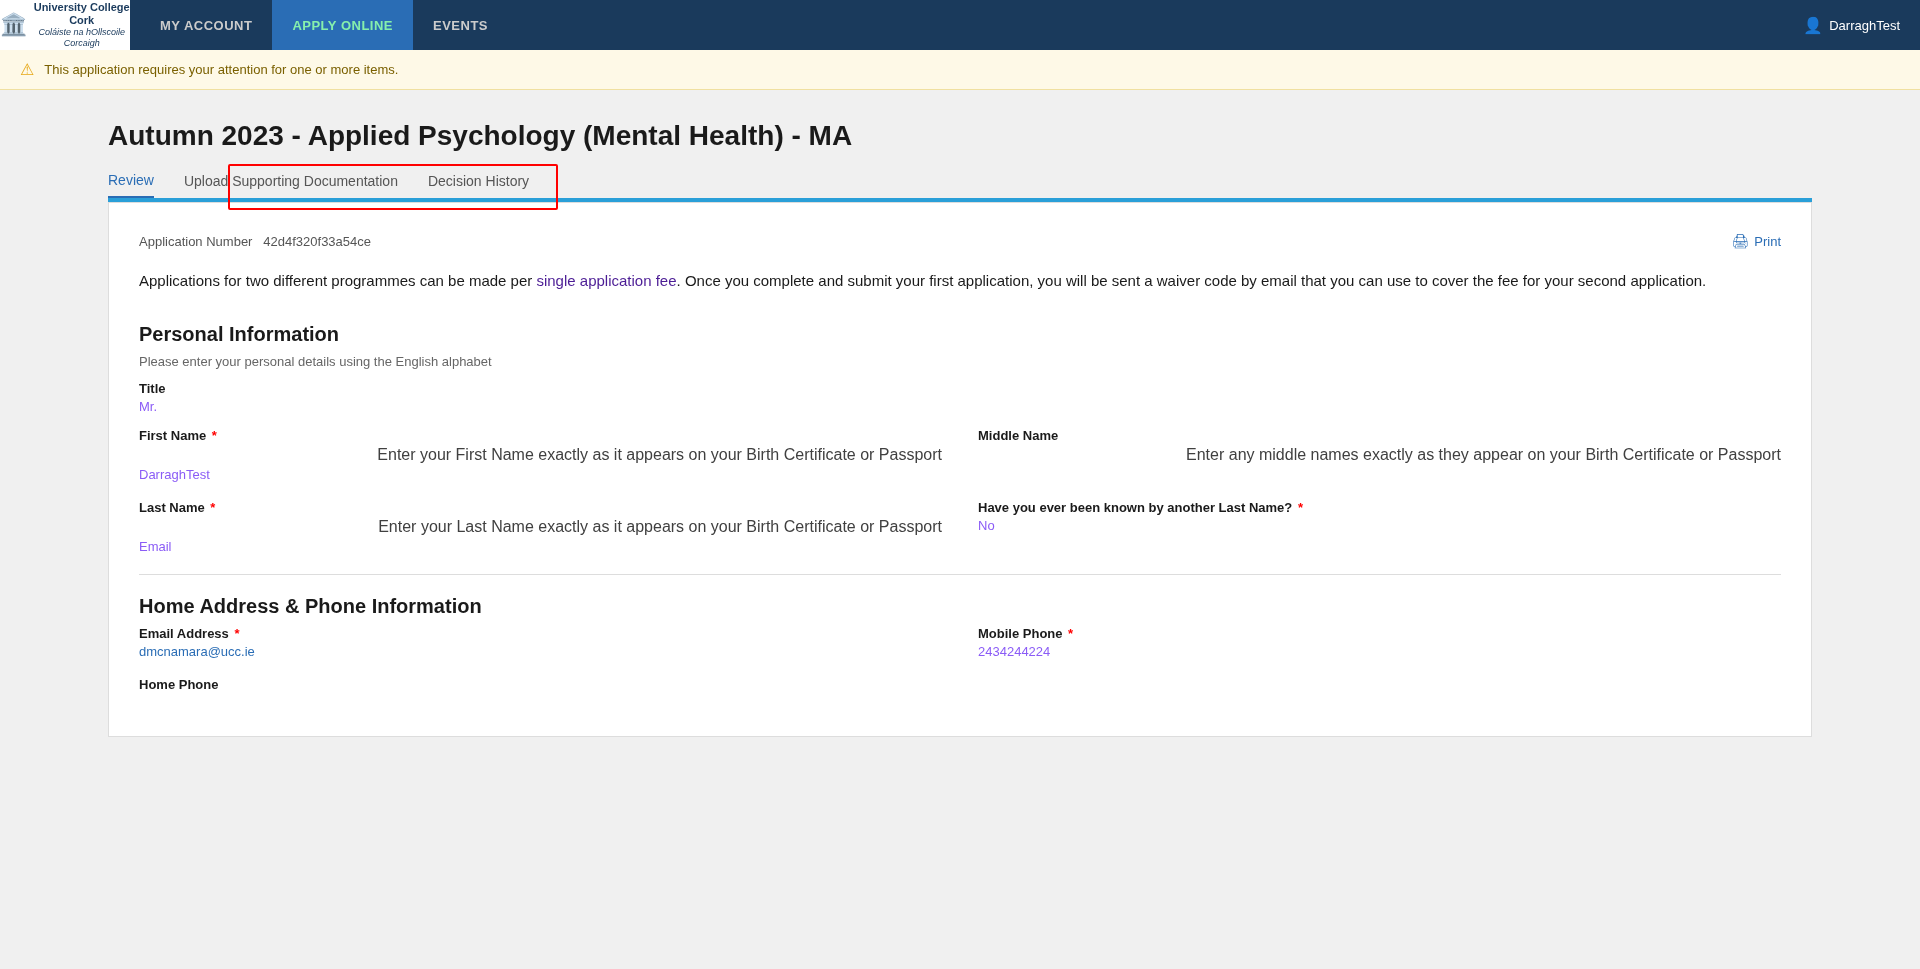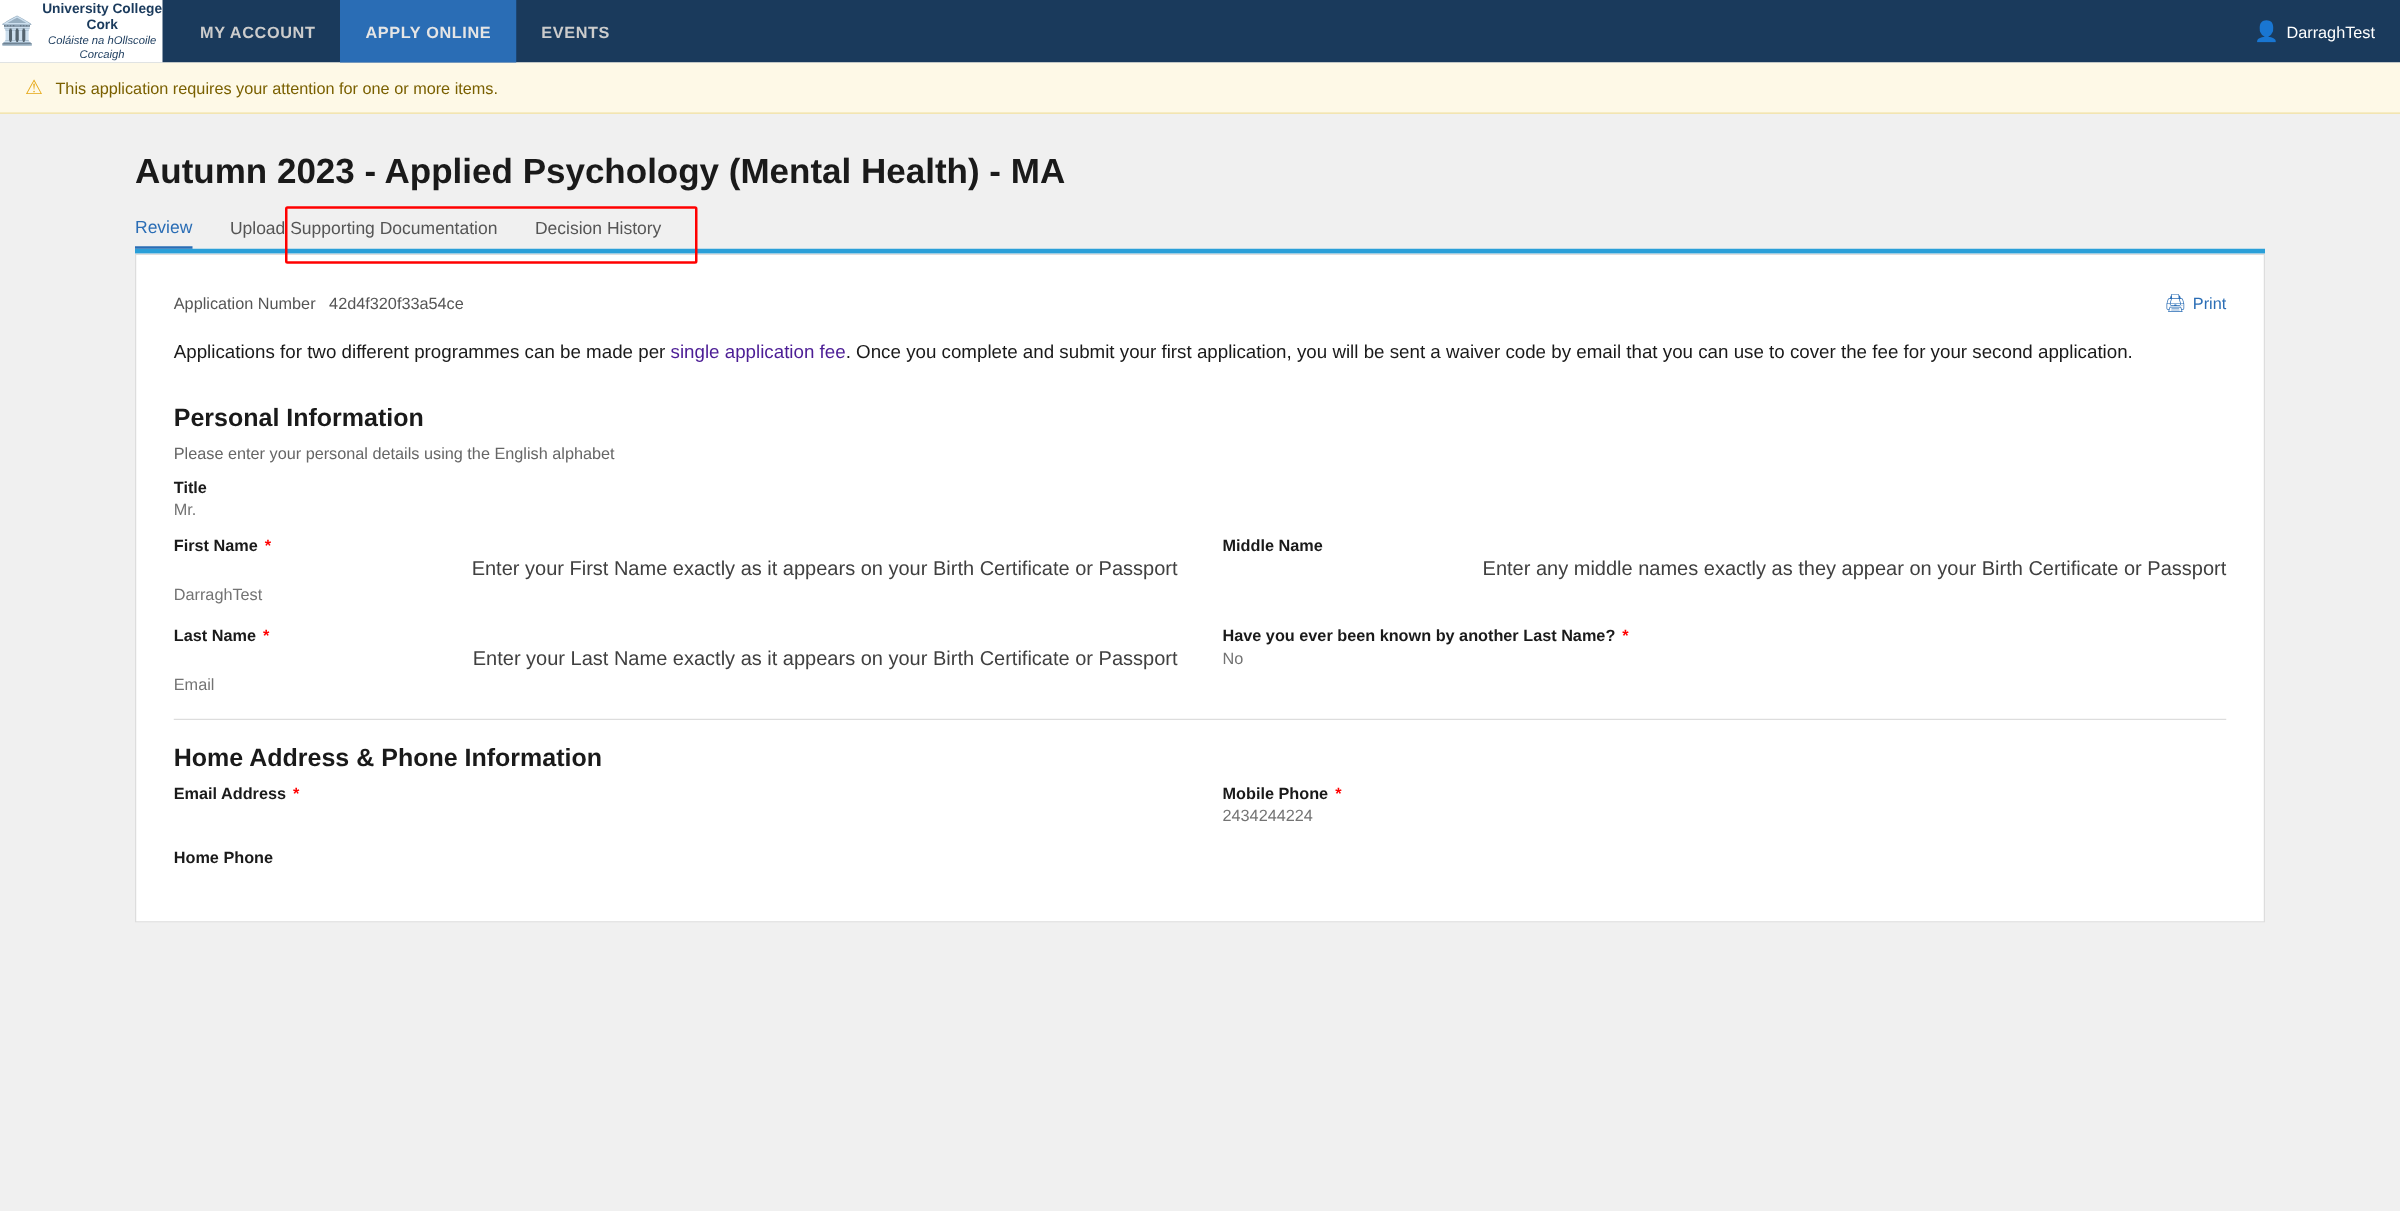--- a/index.html
+++ b/index.html
@@ -5,21 +5,21 @@
     * { box-sizing: border-box; margin: 0; padding: 0; }
     body { font-family: Arial, sans-serif; background: #f0f0f0; font-size: 14px; color: #333; }
 
     
     .nav { background: #1a3a5c; display: flex; align-items: center; height: 50px; padding: 0 0 0 0; }
     .nav-logo { background: white; height: 50px; width: 130px; display: flex; align-items: center; justify-content: center; flex-shrink: 0; }
     .nav-logo-text { font-size: 11px; color: #1a3a5c; font-weight: bold; line-height: 1.2; text-align: center; }
     .nav-logo-shield { font-size: 22px; margin-right: 6px; }
     .nav-links { display: flex; align-items: center; height: 100%; margin-left: 10px; justify-content: center; }
     .nav-link { color: #ccc; text-decoration: none; padding: 0 20px; height: 100%; display: flex; align-items: center; font-size: 13px; font-weight: bold; letter-spacing: 0.5px; cursor: pointer; }
-    .nav-link.active { background: #2a6db5; color: #e5e5e5; }
+    .nav-link.active { background: #2a6db5; color: #86efac; }
     .nav-right { margin-left: auto; display: flex; align-items: center; padding-right: 20px; color: white; font-size: 13px; }
     .nav-right-icon { margin-right: 6px; font-size: 16px; }
 
     
     .alert-banner { background: #fef9e7; border-bottom: 1px solid #f0e0a0; padding: 10px 20px; display: flex; align-items: center; color: #7a6000; font-size: 13px; }
     .alert-icon { color: #e6a817; margin-right: 10px; font-size: 16px; }
 
     
     .main-content { padding: 30px 108px; }
     .page-title { font-size: 28px; font-weight: bold; color: #1a1a1a; margin-bottom: 20px; }
@@ -46,21 +46,21 @@
     
     .section-title { font-size: 20px; font-weight: bold; color: #1a1a1a; margin-bottom: 8px; }
     .section-subtitle { font-size: 13px; color: #666; margin-bottom: 12px; }
     .section-divider { border: none; border-top: 1px solid #ddd; margin: 20px 0; }
 
     
     .field-row { display: grid; grid-template-columns: 1fr 1fr; gap: 36px; margin-bottom: 18px; }
     .field-label { font-size: 13px; font-weight: bold; color: #1a1a1a; margin-bottom: 3px; }
     .field-label .required { color: red; margin-left: 2px; }
     .field-desc { font-size: 16px; color: #404040; margin-bottom: 3px; text-align: right; }
-    .field-value { font-size: 13px; color: #737373; }
+    .field-value { font-size: 13px; color: #8b5cf6; }
     .field-value.link { color: #2a6db5; }
     .field-single { margin-bottom: 14px; }
 
     
     ::-webkit-scrollbar { width: 10px; }
     ::-webkit-scrollbar-track { background: #e0e0e0; }
     ::-webkit-scrollbar-thumb { background: #aaa; border-radius: 5px; }
   </style>
 </head>
 <body>
@@ -163,20 +163,21 @@
     <hr class="section-divider">
 
     <div class="section">
       <h2 class="section-title">Home Address &amp; Phone Information</h2>
 
       <div class="field-row">
         <div>
           <div class="field-label">
             <span>Email Address</span><span class="required"> *</span>
           </div>
+          <div class="field-value link">dmcnamara@ucc.ie</div>
         </div>
         <div>
           <div class="field-label">
             <span>Mobile Phone</span><span class="required"> *</span>
           </div>
           <div class="field-value">2434244224</div>
         </div>
       </div>
 
       <div class="field-single">

